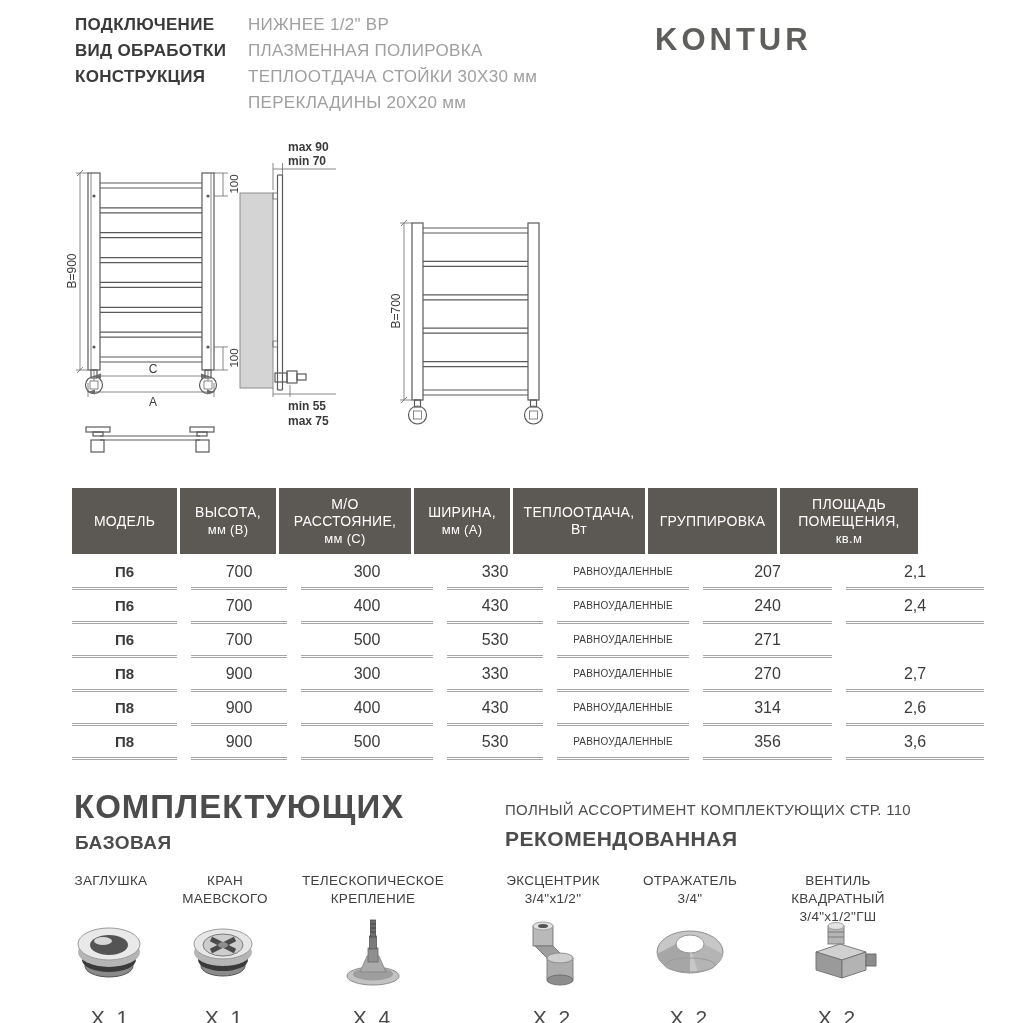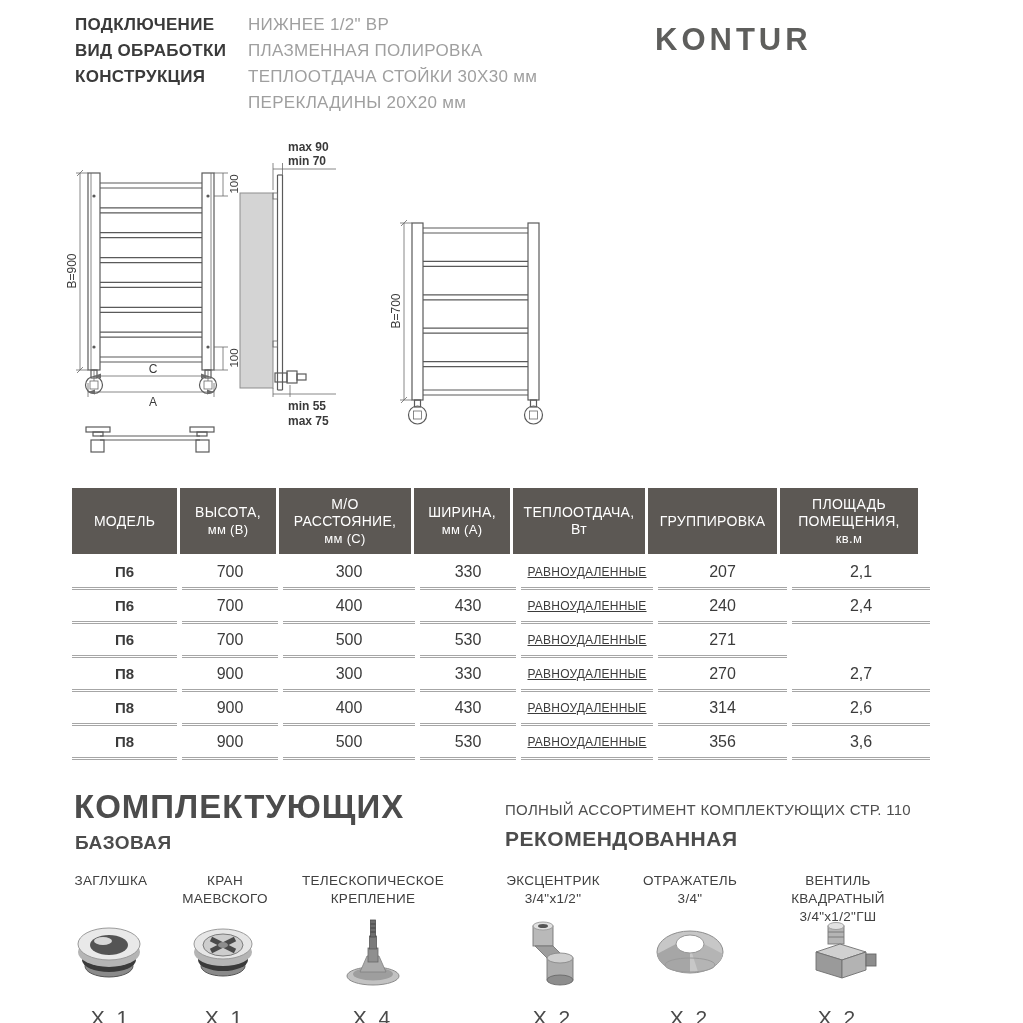--- a/index.html
+++ b/index.html
@@ -21,24 +21,24 @@
   .dthin { stroke:#6a6a6a; stroke-width:0.8; fill:none; }
   .dim-label { font-family:"Liberation Sans", sans-serif; font-size:11.5px; fill:#3a3a3a; }
   .dim-label-b { font-family:"Liberation Sans", sans-serif; font-size:12px; fill:#3a3a3a; }
 
   
   .spec-table { position:absolute; left:72px; top:488px; width:846px; }
   .t-head { display:grid; grid-template-columns:105px 96px 132px 96px 132px 129px 138px; column-gap:3px; margin-bottom:2px; }
   .hcell { background:#5c5854; color:#ffffff; height:66px; display:flex; flex-direction:column; align-items:center; justify-content:center; text-align:center; }
   .hcell span { font-size:14px; line-height:17px; letter-spacing:.3px; }
   .hcell span.sub { font-size:13px; }
-  .t-row { display:grid; grid-template-columns:105px 96px 132px 96px 132px 129px 138px; column-gap:5px; }
+  .t-row { display:grid; grid-template-columns:105px 96px 132px 96px 132px 129px 138px; column-gap:14px; }
   .t-row .cell { height:34px; border-bottom:3px double #a6a6a6; display:flex; align-items:center; justify-content:center; font-size:16px; color:#3b3b3b; }
   .t-row .cell.model { font-weight:bold; font-size:15px; }
-  .t-row .cell.group { font-size:12px; letter-spacing:.2px;text-decoration:underline; }
+  .t-row .cell.group { font-size:10px; letter-spacing:.2px; }
 
   
   .kit-title { position:absolute; left:74px; top:788px; font-size:33px; font-weight:bold; color:#4c4c4c; letter-spacing:1px; }
   .kit-base-title { position:absolute; left:75px; top:832px; font-size:19px; font-weight:bold; color:#4c4c4c; letter-spacing:.5px; }
   .kit-note { position:absolute; left:505px; top:801px; font-size:15px; color:#4f4f4f; letter-spacing:.3px; }
   .kit-reco-title { position:absolute; left:505px; top:827px; font-size:21px; font-weight:bold; color:#4c4c4c; letter-spacing:.5px; }
 
   .kit-item { position:absolute; top:872px; width:160px; text-align:center; }
   .kit-item .name { font-size:13.5px; color:#404040; line-height:18px; letter-spacing:.3px; height:36px; }
   .kit-item .photo { margin-top:6px; height:78px; }

